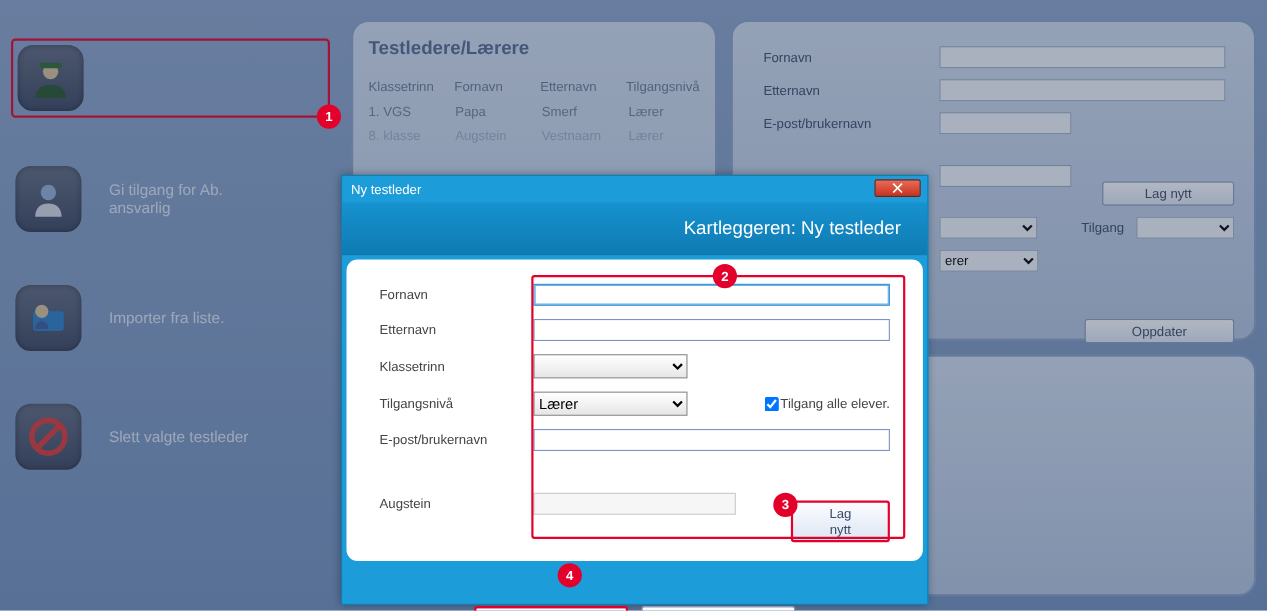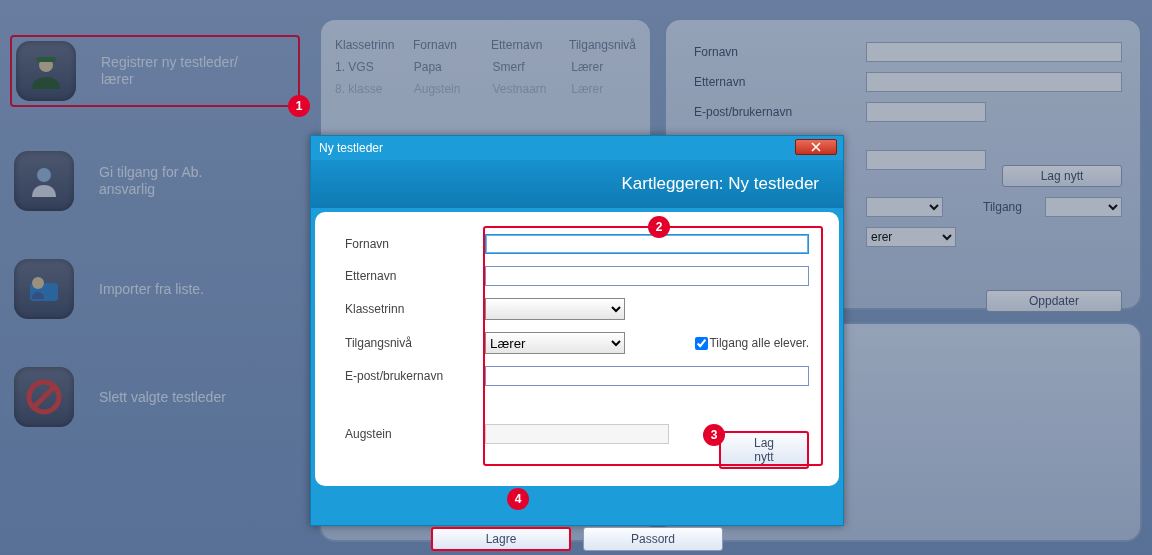--- a/index.html
+++ b/index.html
@@ -99,37 +99,36 @@
       border:2px solid #88a1c5;
       border-radius: 16px;
     }
 
     .fr { display:flex; align-items:center; margin-bottom:10px; font-size:12px; color:#3b4b66;}
     .fr label{ width:160px;}
     .fr input.txt, .fr select {
       height:20px; border:1px solid #9aabc6;
       background:#eef3fa; flex:1; max-width:260px;
       font-size:12px;
-      margin-left:12px;
     }
     .btn {
       background:linear-gradient(to bottom,#fbfcff,#dde6f3);
       border:1px solid #8a9bb8;
       border-radius:3px;
       padding:3px 22px;
       font-size:12px;
       color:#3b4b66;
       cursor:pointer;
       margin-top:33px;
     }
 
     
     .modal-frame {
       position:absolute;
-      top:135px; left:310px;
+      top:159px; left:310px;
       width:534px; height:391px;
       background:#1c9cd8;
       border:1px solid #0d7db5;
       box-shadow: 0 0 8px rgba(0,0,0,0.4);
       z-index:10;
     }
     .modal-title {
       height:24px; display:flex; align-items:center;
       padding-left:8px;
       color:#fff; font-size:12px;
@@ -204,22 +203,20 @@
 
 <div class="sidebar">
   <div class="sidebar-item hl">
     <div class="icon-tile">
       <svg viewBox="0 0 40 40">
           <circle cx="20" cy="14" r="7" fill="#d7c098"></circle>
           <path d="M6 38c0-8 6-12 14-12s14 4 14 12" fill="#27552b"></path>
           <rect x="10" y="6" width="20" height="5" rx="2" fill="#2d6a32"></rect>
         </svg>
     </div>
-    <span style="white-space:pre-line;">Registrer ny testleder/
-lærer</span>
     <div class="sidebar-marker">1</div>
   </div>
   <div class="sidebar-item">
     <div class="icon-tile">
       <svg viewBox="0 0 40 40">
           <circle cx="20" cy="14" r="7" fill="#8fb0d6"></circle>
           <path d="M8 36c0-8 5-12 12-12s12 4 12 12" fill="#cfd7e2"></path>
         </svg>
     </div>
     <span style="white-space:pre-line;">Gi tilgang for Ab.
@@ -240,20 +237,21 @@
       <svg viewBox="0 0 40 40">
           <circle cx="20" cy="20" r="15" fill="none" stroke="#d63a3a" stroke-width="5"></circle>
           <line x1="10" y1="30" x2="30" y2="10" stroke="#d63a3a" stroke-width="5"></line>
         </svg>
     </div>
     <span>Slett valgte testleder</span>
   </div>
 </div>
 
 <div class="panel">
+  <h3>Testledere/Lærere</h3>
   <div class="table-row-h">
     <span>Klassetrinn</span>
     <span>Fornavn</span>
     <span>Etternavn</span>
     <span>Tilgangsnivå</span>
   </div>
   <div class="table-row">
     <span>1. VGS</span>
     <span>Papa</span>
     <span>Smerf</span>

